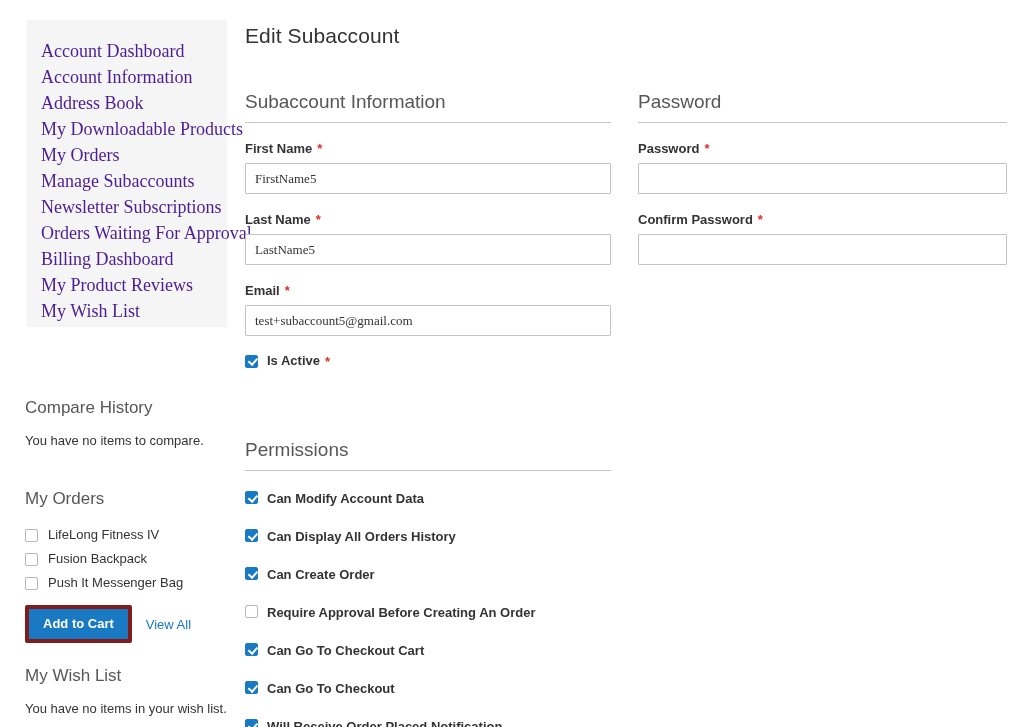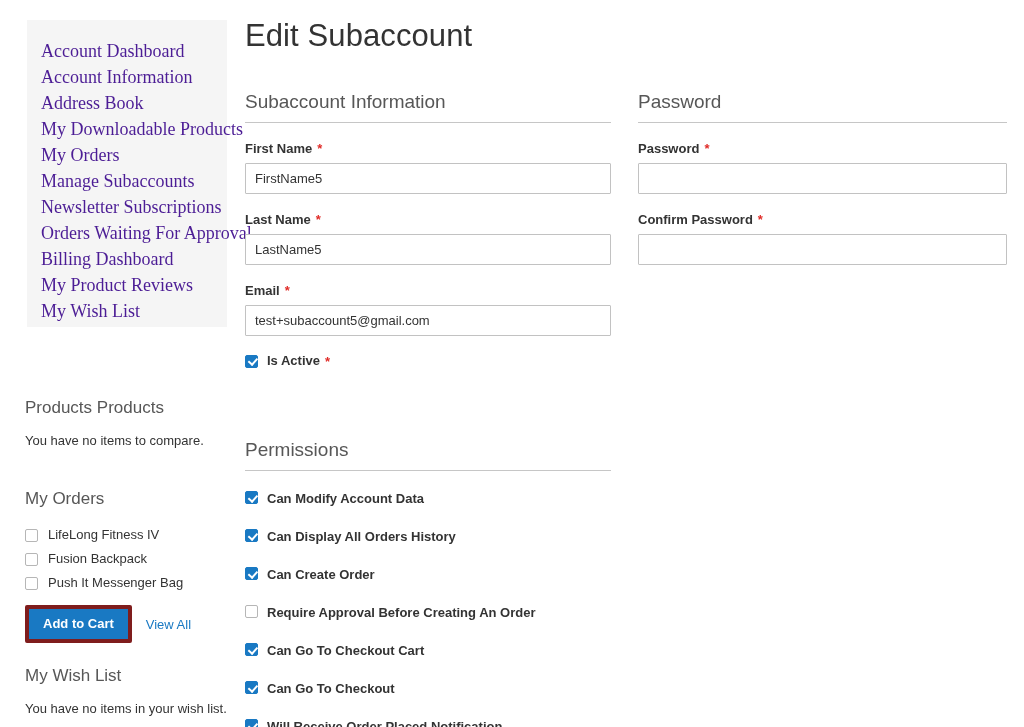--- a/index.html
+++ b/index.html
@@ -86,21 +86,21 @@
     color: #1979c3;
     font-size: 13px;
     margin-left: 14px;
     text-decoration: none;
     cursor: pointer;
   }
 
   
   .main { position: absolute; left: 245px; top: 18px; width: 770px; }
   .page-title {
-    font-size: 31px;
+    font-size: 21px;
     font-weight: 300;
     color: #333333;
     margin: 0 0 36px 0;
     line-height: 36px;
     letter-spacing: 0.1px;
   }
 
   .cols { position: relative; }
   .col-left  { position: absolute; left: 0;   top: 0; width: 366px; }
   .col-right { position: absolute; left: 393px; top: 0; width: 369px; }
@@ -129,21 +129,21 @@
     font-size: 13px;
     font-weight: bold;
     margin-left: 5px;
   }
   .text-input {
     width: 100%;
     height: 31px;
     border: 1px solid #c2c2c2;
     border-radius: 1px;
     background: #ffffff;
-    font-family: Liberation Sans, sans-serif;
+    font-family: Liberation Serif, serif;
     font-size: 13px;
     color: #333333;
     padding: 0 9px;
     line-height: 29px;
     outline: none;
   }
 
   
   .cb-row { display: flex; align-items: center; }
   .cb {
@@ -201,21 +201,21 @@
         <li class="nav-item">Manage Subaccounts</li>
         <li class="nav-item">Newsletter Subscriptions</li>
         <li class="nav-item">Orders Waiting For Approval</li>
         <li class="nav-item">Billing Dashboard</li>
         <li class="nav-item">My Product Reviews</li>
         <li class="nav-item">My Wish List</li>
       </ul>
   </div>
 
   <div class="side-block block-compare">
-    <h3 class="side-title">Products Products</h3>
+    <h3 class="side-title">Compare History</h3>
     <p class="side-empty">You have no items to compare.</p>
   </div>
 
   <div class="side-block block-orders">
     <h3 class="side-title">My Orders</h3>
     <ul class="order-list" id="order-list">
         <li class="order-row">
           <input type="checkbox" class="cb" id="order-cb-0" style="">
           <label class="order-label" for="order-cb-0">LifeLong Fitness IV</label>
         </li>

